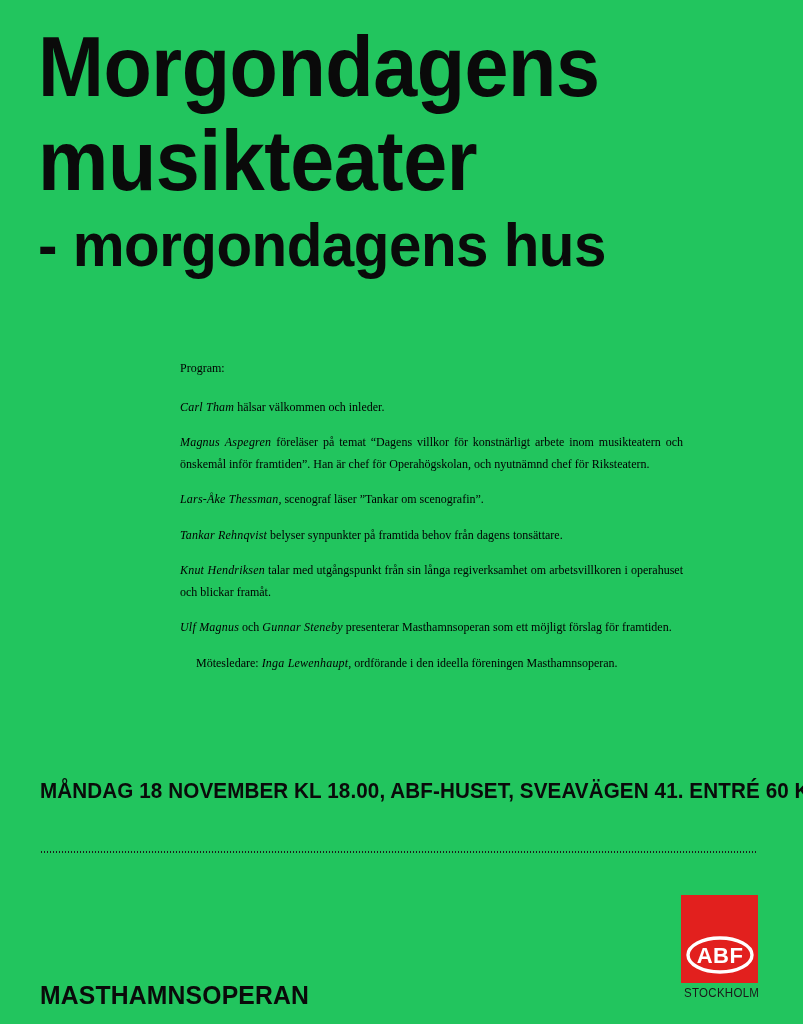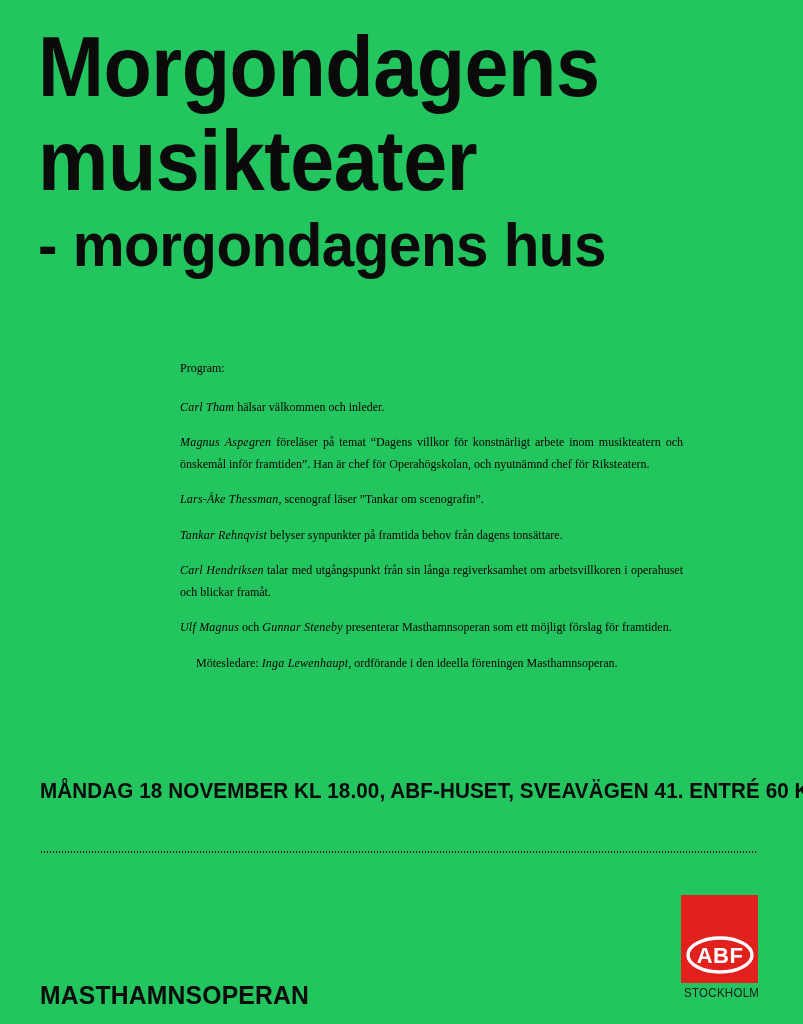--- a/index.html
+++ b/index.html
@@ -184,21 +184,21 @@
 
     <p>
       <span class="nm">Lars-Åke Thessman</span><span>, scenograf läser ”Tankar om scenografin”.</span>
     </p>
 
     <p>
       <span class="nm">Tankar Rehnqvist</span><span> belyser synpunkter på framtida behov från dagens tonsättare.</span>
     </p>
 
     <p>
-      <span class="nm">Carl Hendriksen</span><span> talar med utgångspunkt från sin långa regiverksamhet om arbetsvillkoren i operahuset och blickar framåt.</span>
+      <span class="nm">Knut Hendriksen</span><span> talar med utgångspunkt från sin långa regiverksamhet om arbetsvillkoren i operahuset och blickar framåt.</span>
     </p>
 
     <p>
       <span class="nm">Ulf Magnus</span><span> och </span><span class="nm">Gunnar Steneby</span><span> presenterar Masthamnsoperan som ett möjligt förslag för framtiden.</span>
     </p>
 
     <p>
       <span>Mötesledare: </span><span class="nm">Inga Lewenhaupt</span><span>, ordförande i den ideella föreningen Masthamnsoperan.</span>
     </p>
 

